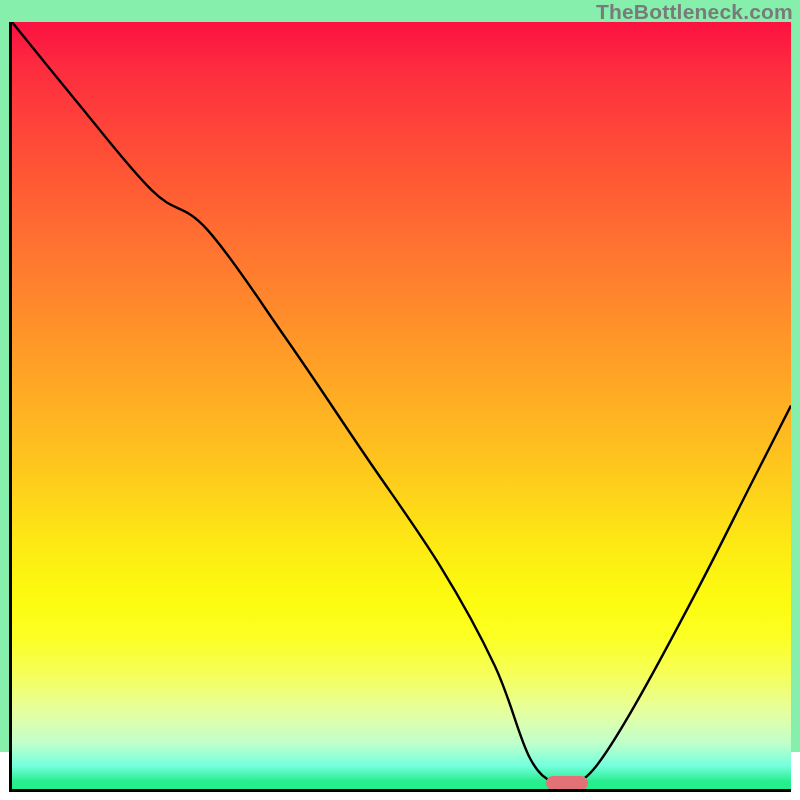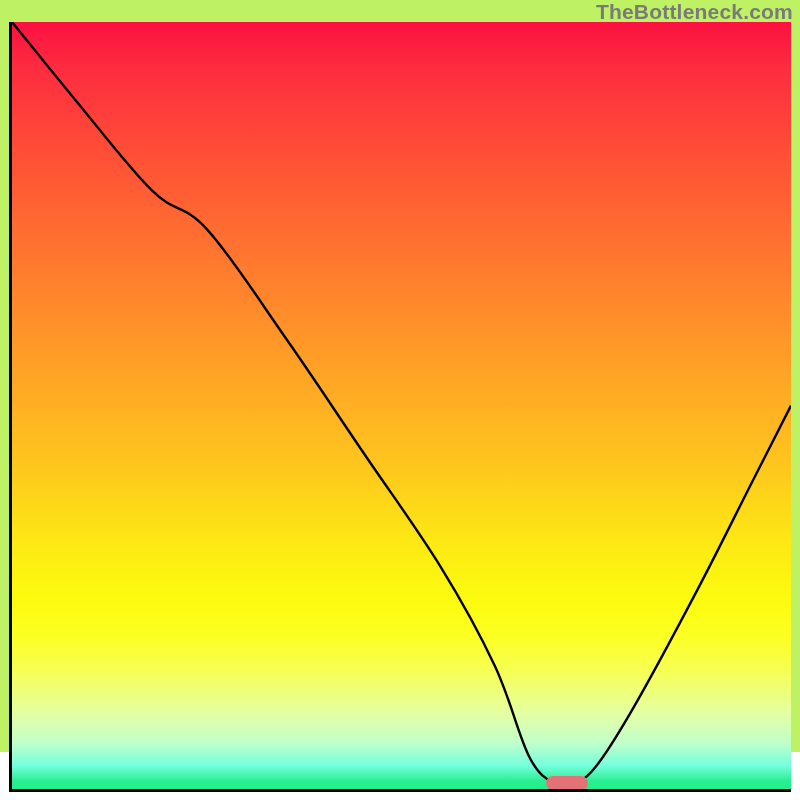--- a/index.html
+++ b/index.html
@@ -6,21 +6,21 @@
     margin: 0;
     padding: 0;
     width: 800px;
     height: 800px;
     overflow: hidden;
   }
   .chart-container {
     position: relative;
     width: 800px;
     height: 752px;
-    background: #bef264;
+    background: #86efac;
   }
   .plot-area {
     position: absolute;
     left: 9px;
     top: 22px;
     width: 782px;
     height: 770px;
     border-left: 3px solid #000;
     border-bottom: 3px solid #000;
     box-sizing: border-box;

